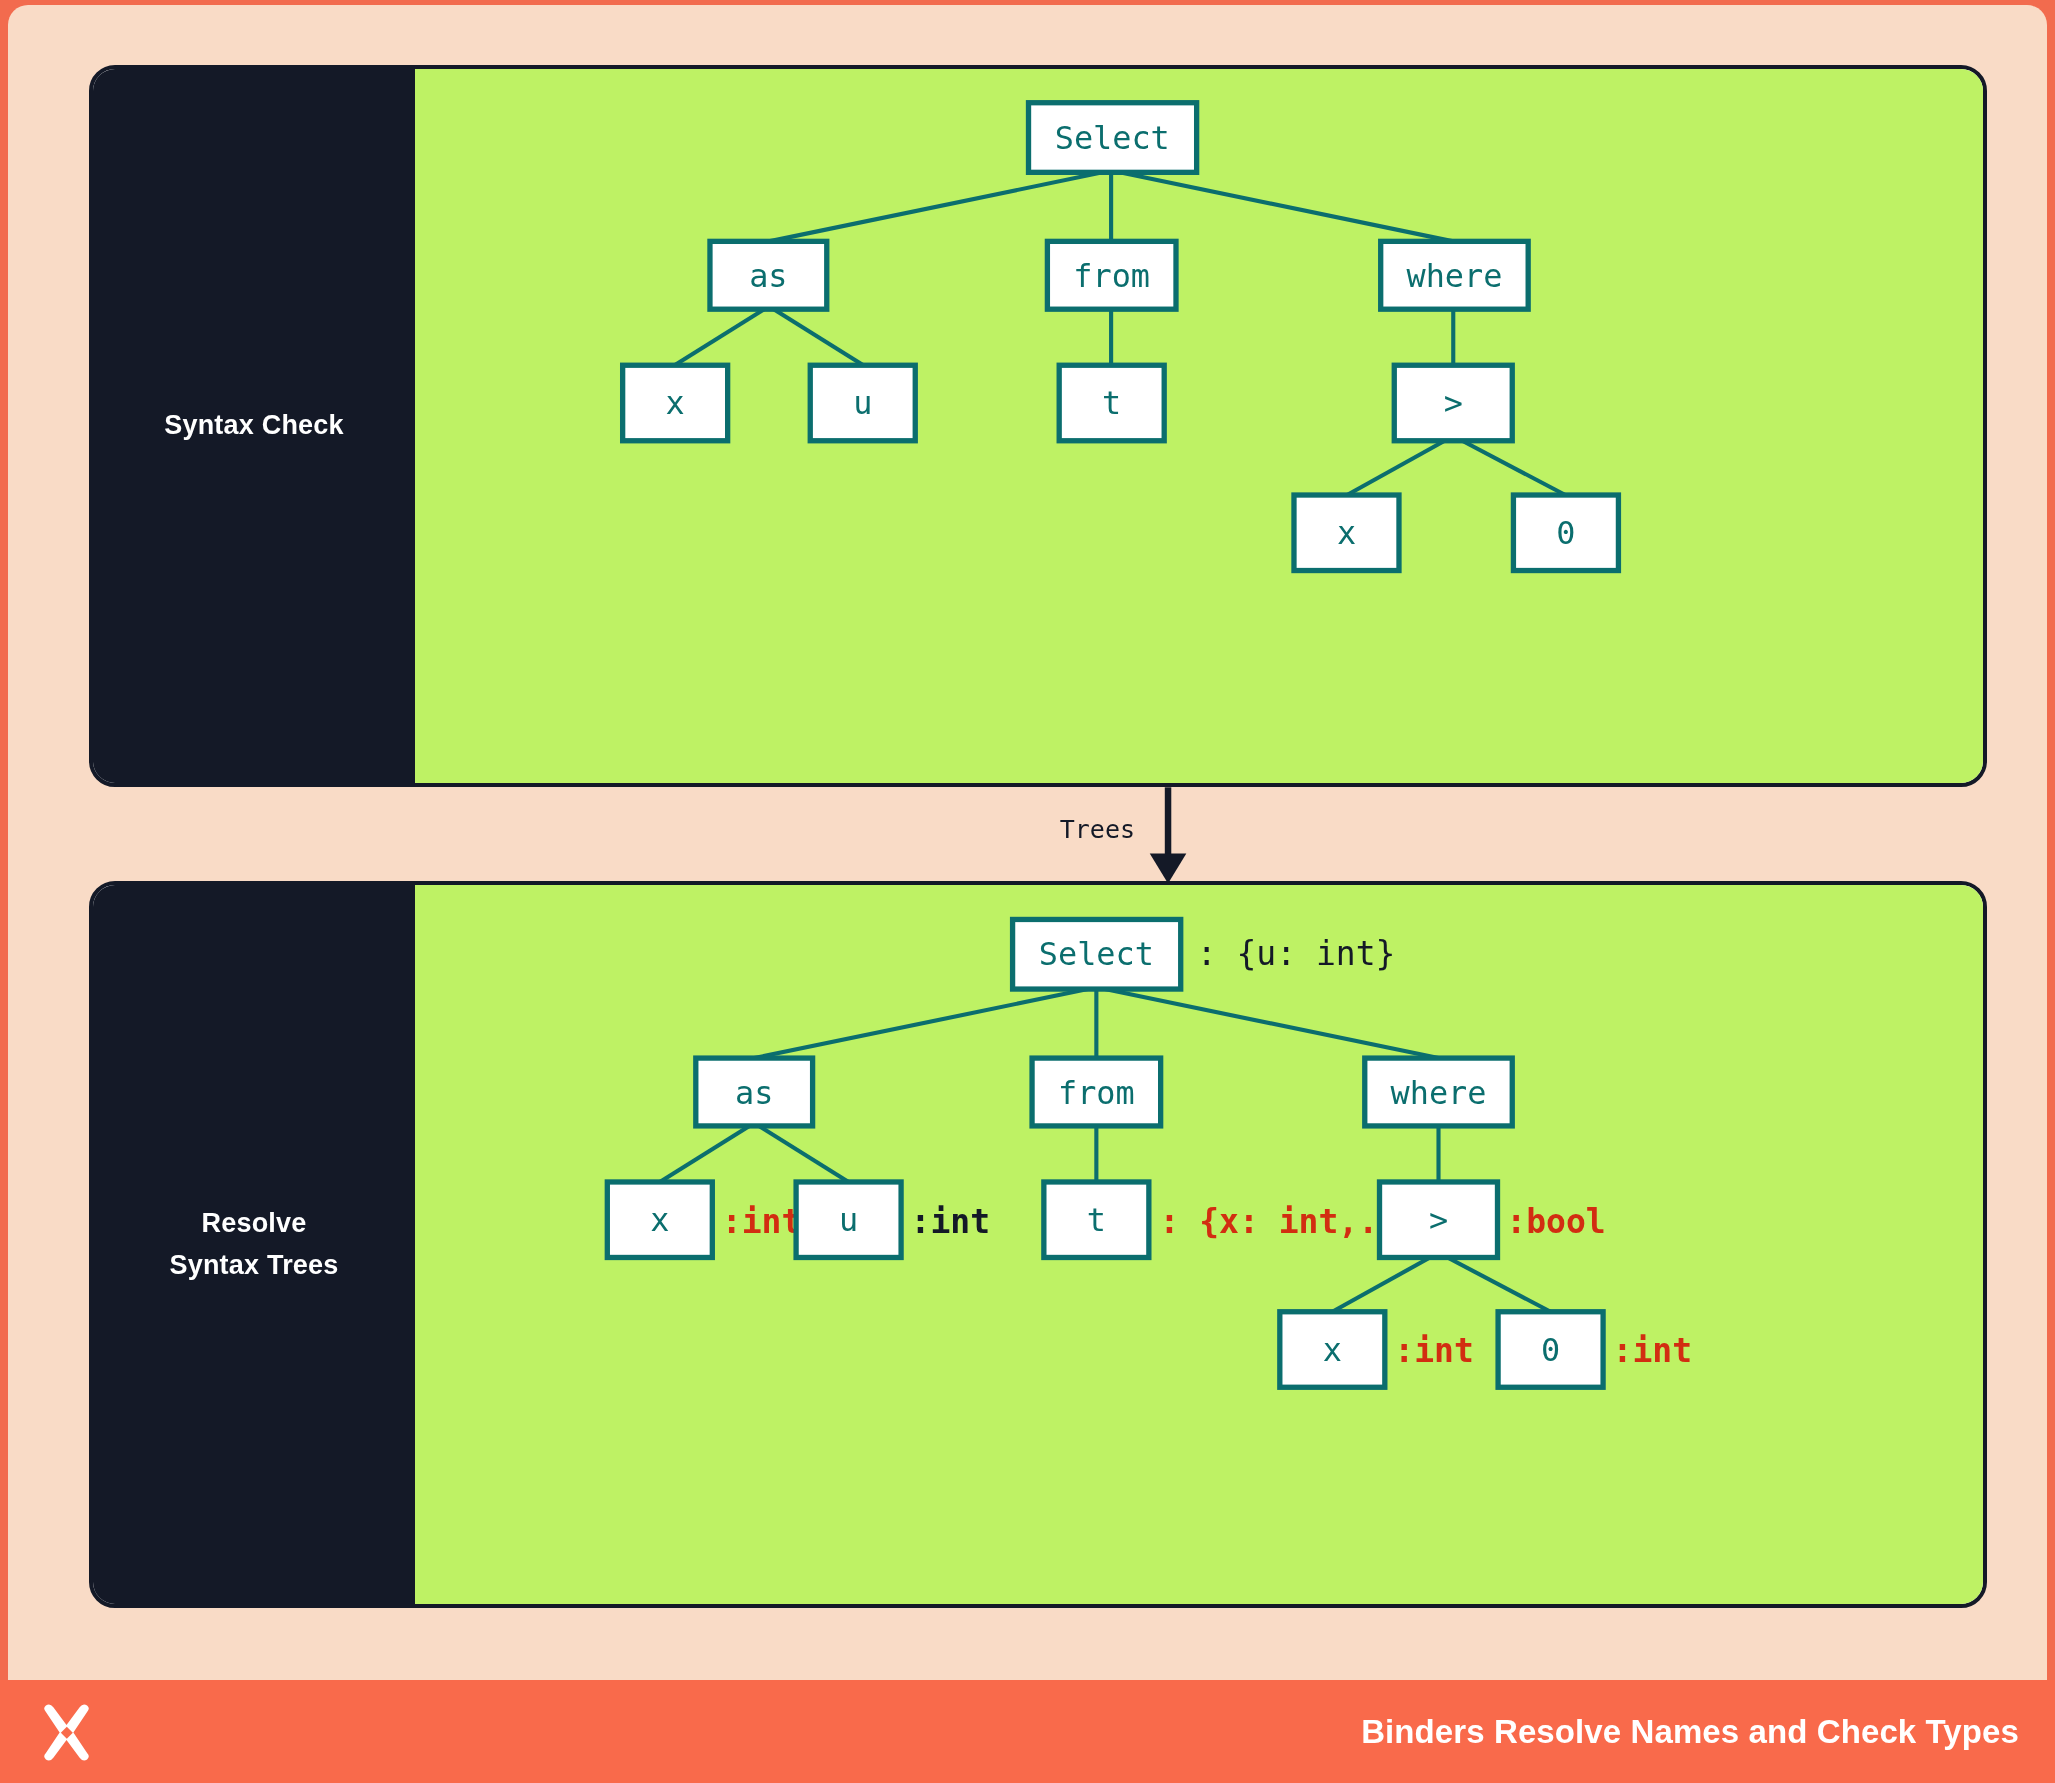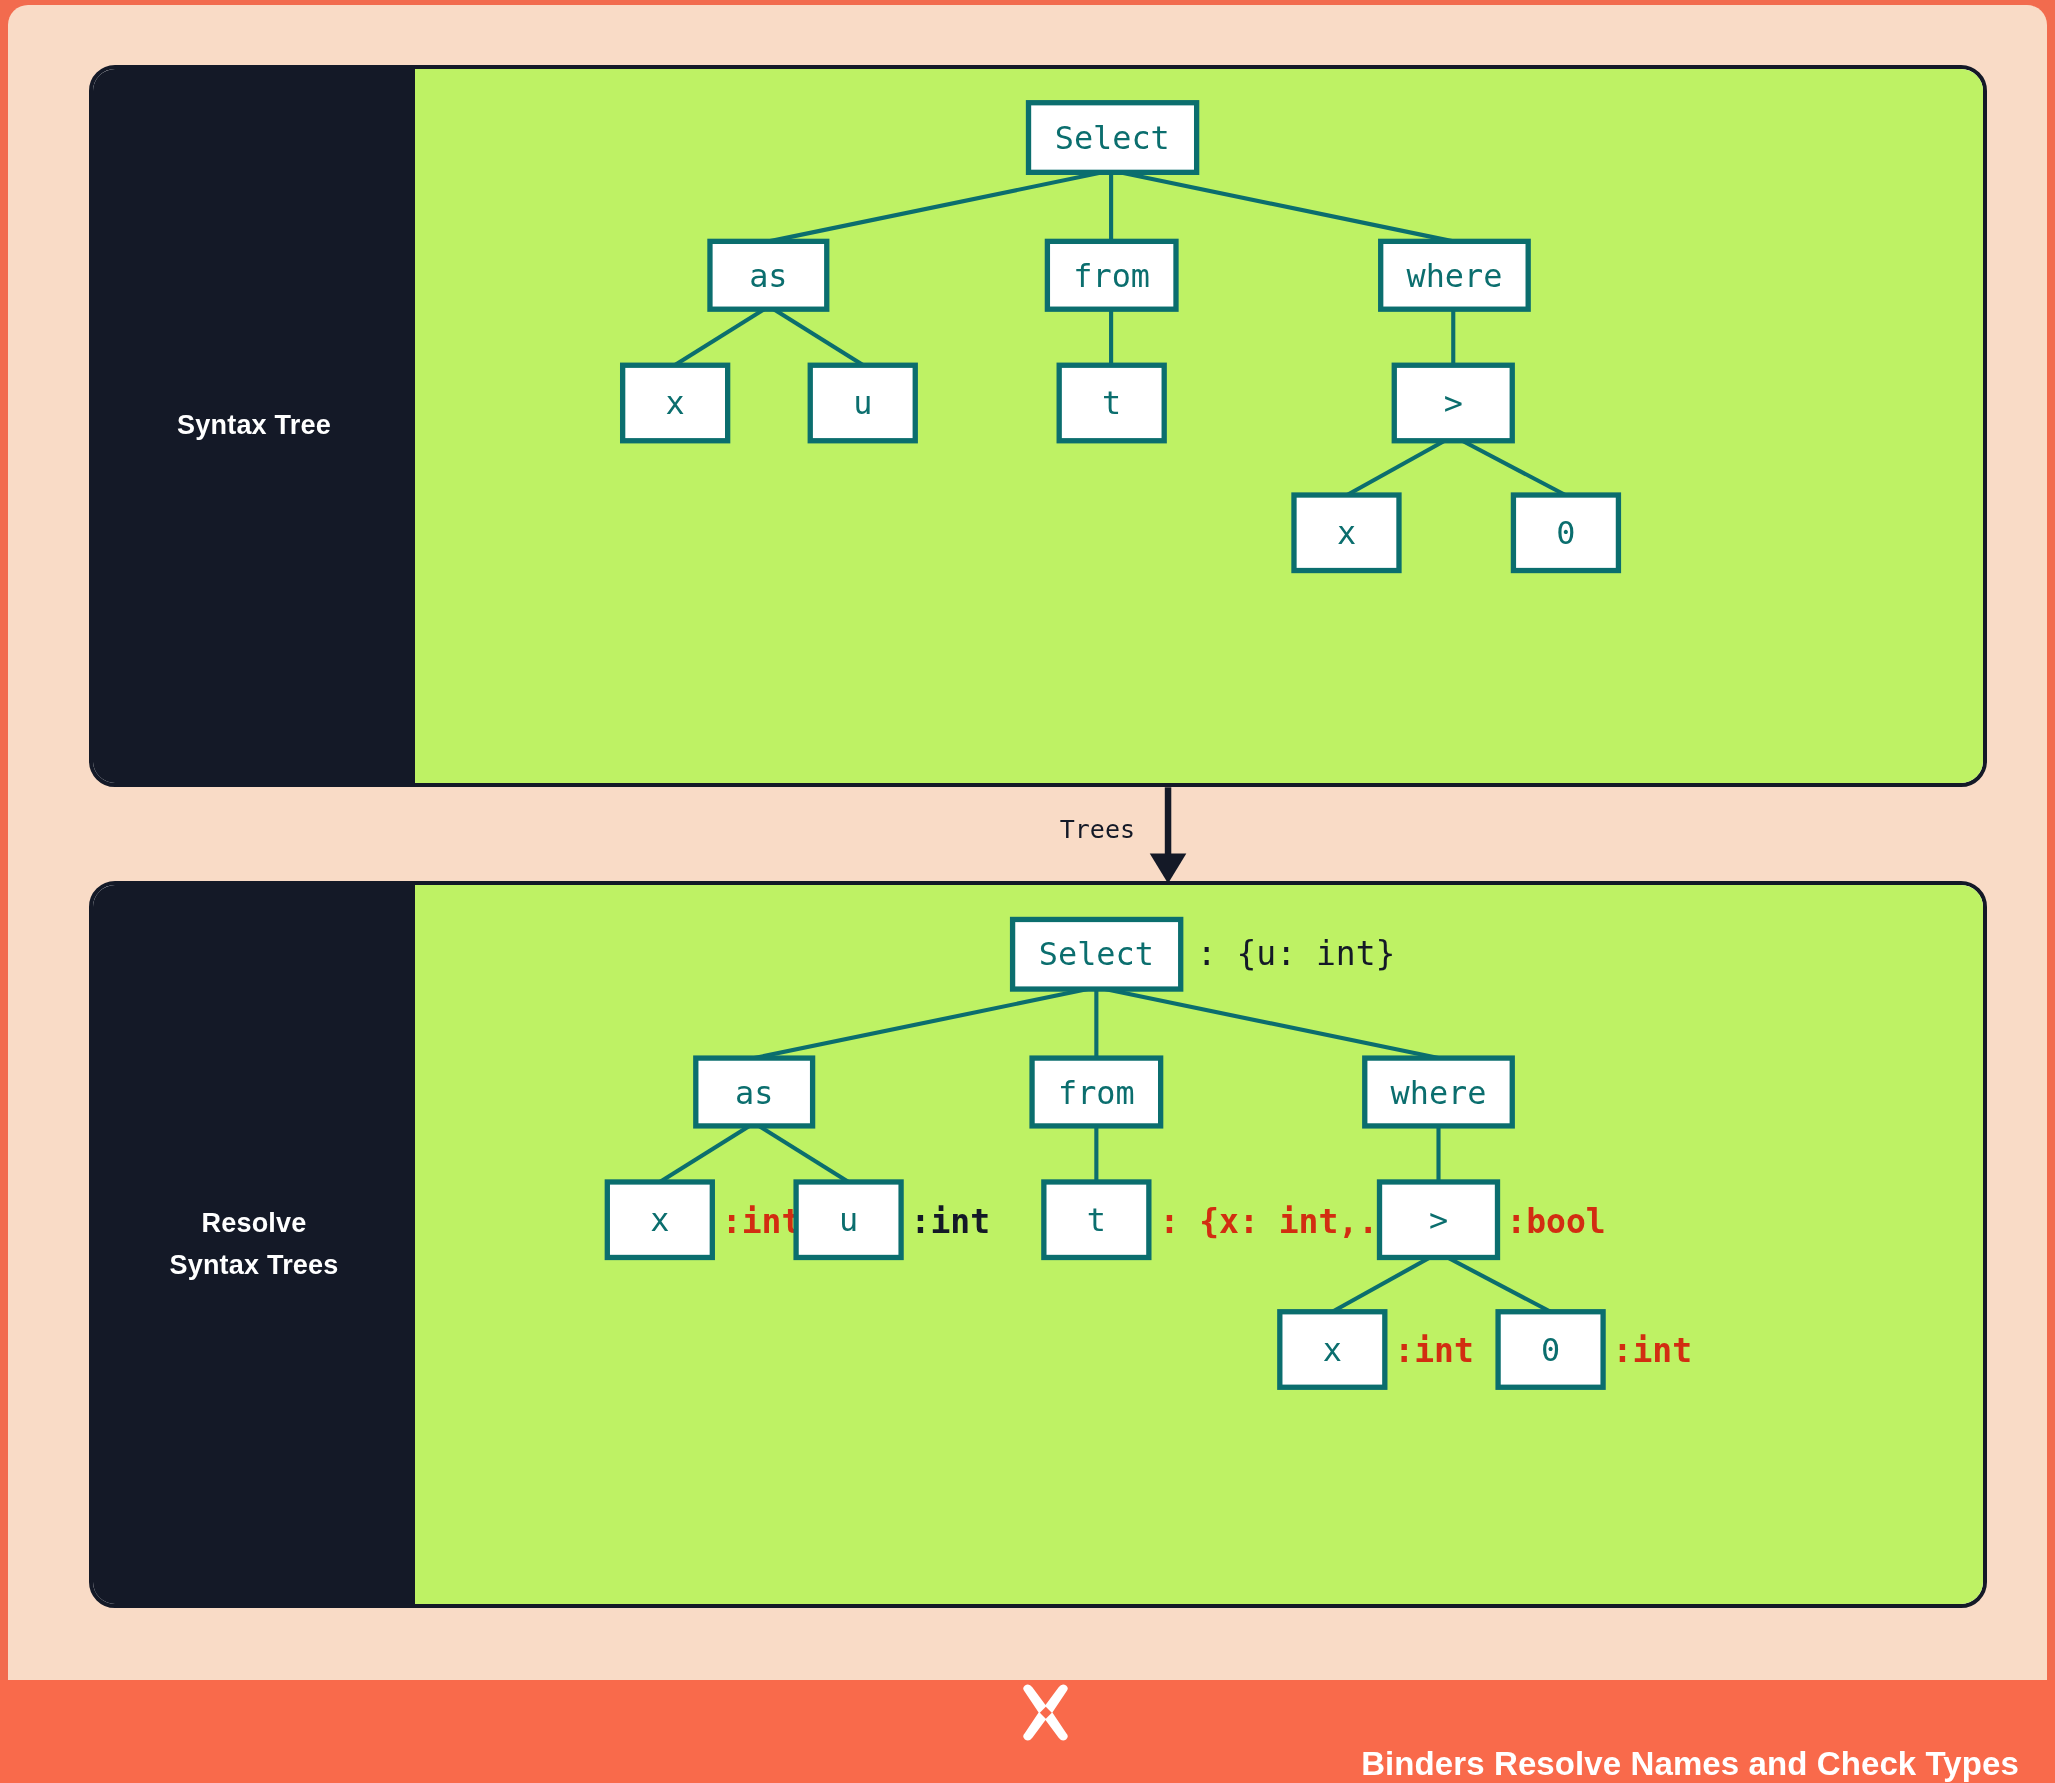--- a/index.html
+++ b/index.html
@@ -94,21 +94,20 @@
   
   #footer {
     position: absolute;
     left: 0;
     bottom: 0;
     width: 2056px;
     height: 104px;
     background: #F96A4B;
     display: flex;
     align-items: center;
-    flex-direction: column;
   }
   #footer-logo { margin-left: 34px; width: 65px; height: 65px; }
   #footer-title {
     margin-left: auto;
     margin-right: 37px;
     color: #FFFFFF;
     font-size: 33px;
     font-weight: bold;
     letter-spacing: 0.1px;
     white-space: nowrap;
@@ -116,21 +115,21 @@
 </style>
 </head>
 <body>
 
 <div id="root">
 
   <div class="canvas"></div>
 
   <div class="panel" id="panel-top">
     <div class="panel-sidebar">
-      <div class="panel-sidebar-label">Syntax Tree</div>
+      <div class="panel-sidebar-label">Syntax Check</div>
     </div>
     <div class="panel-body">
       <svg class="tree-svg" viewBox="0 0 2658 1206" preserveAspectRatio="xMidYMid meet">
         <g stroke="#0B6E6E" stroke-width="7" fill="none">
 
           <line x1="1180" y1="170" x2="600" y2="290"></line>
           <line x1="1180" y1="170" x2="1180" y2="290"></line>
           <line x1="1180" y1="170" x2="1760" y2="290"></line>
 
           <line x1="600" y1="400" x2="440" y2="500"></line>

